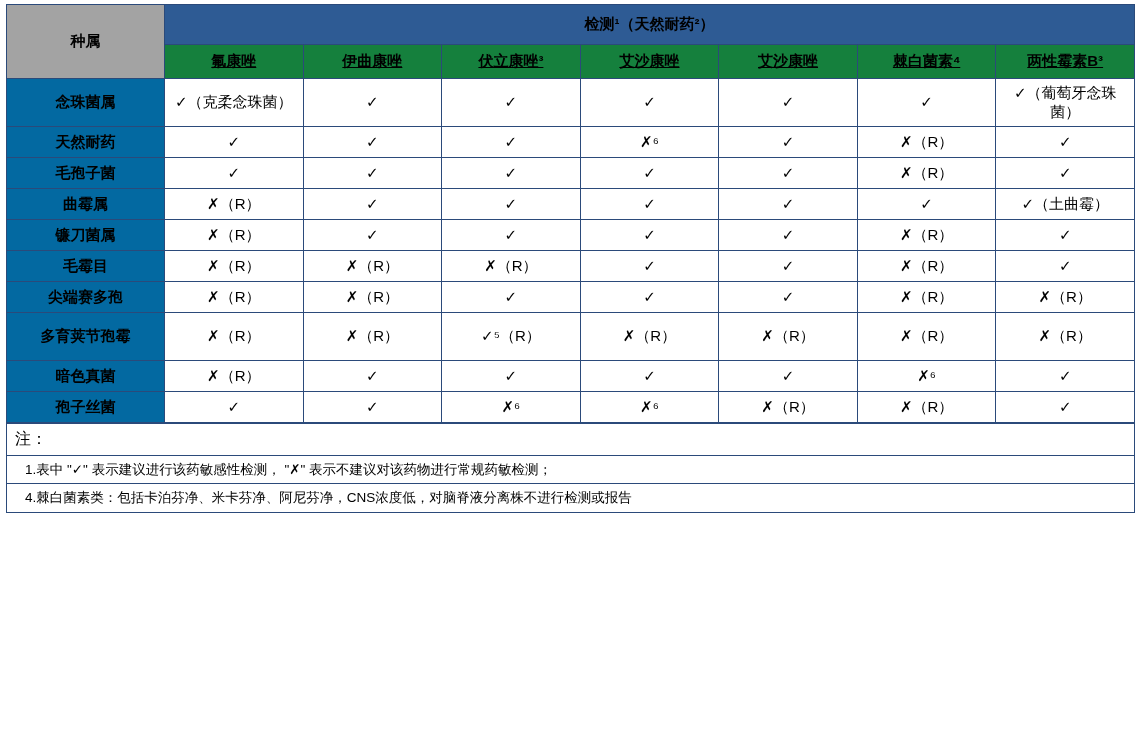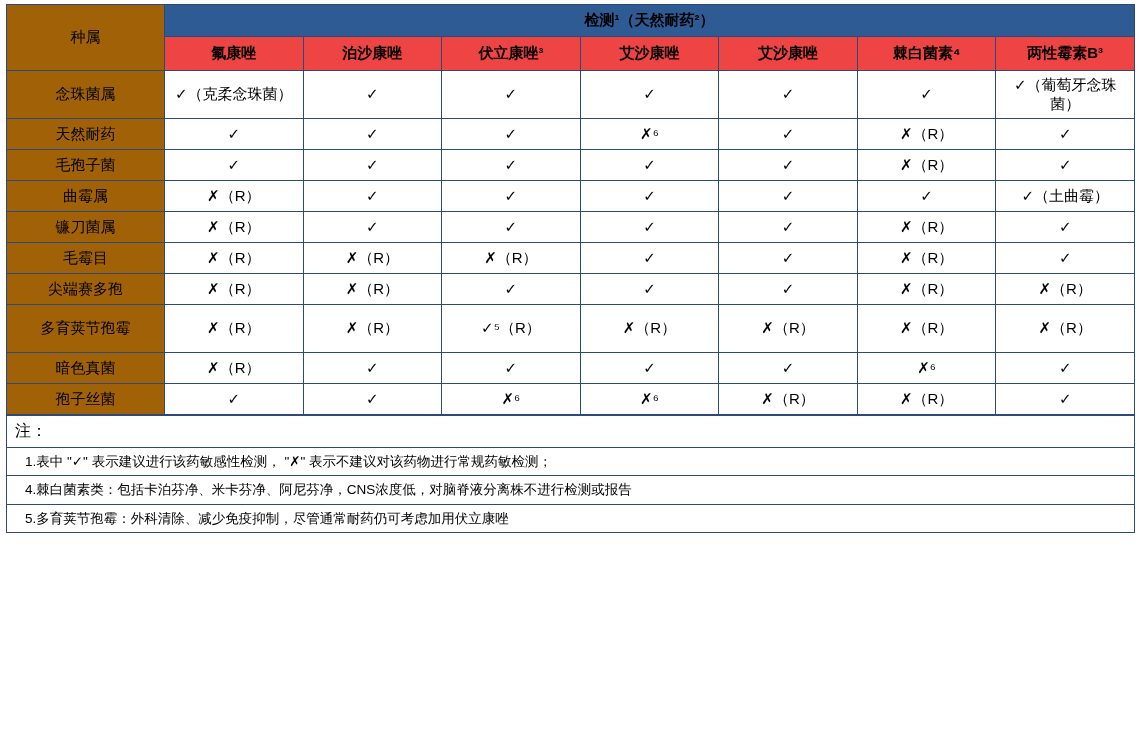--- a/index.html
+++ b/index.html
@@ -29,40 +29,41 @@
     font-size: 15px;
     color: #000000;
     padding: 2px 3px;
     line-height: 1.25;
   }
   .hdr-main {
     background: #2e5b94;
     color: #ffffff;
     font-weight: bold;
     font-size: 17px;
-    height: 32px;
+    height: 40px;
   }
   .hdr-genus {
-    background: #a16207;
+    background: #a3a3a3;
     color: #ffffff;
-    font-weight: normal;
+    font-weight: bold;
     font-size: 18px;
     width: 158px;
   }
   .hdr-drug {
-    background: #ef4444;
+    background: #15803d;
     color: #000000;
     font-weight: bold;
     font-size: 15.5px;
     height: 34px;
+    text-decoration: underline;
   }
   .rowlabel {
-    font-weight: normal;
+    font-weight: bold;
     font-size: 16px;
-    background: #a16207;
+    background: #0369a1;
     color: #000000;
   }
   td.cell { height: 31px; font-size: 16px; }
   td.cell.tall { height: 48px; }
 
   .notes {
     width: 1129px;
     border: 1px solid #2b4a7a;
     border-top: none;
     border-collapse: collapse;
@@ -91,21 +92,21 @@
 <div id="page">
 
   <table class="matrix">
     <thead>
       <tr>
         <th class="hdr-genus" rowspan="2">种属</th>
         <th class="hdr-main" colspan="7">检测¹（天然耐药²）</th>
       </tr>
       <tr>
         <th class="hdr-drug">氟康唑</th>
-        <th class="hdr-drug">泊沙康唑</th>
+        <th class="hdr-drug">伊曲康唑</th>
         <th class="hdr-drug">伏立康唑³</th>
         <th class="hdr-drug">艾沙康唑</th>
         <th class="hdr-drug">艾沙康唑</th>
         <th class="hdr-drug">棘白菌素⁴</th>
         <th class="hdr-drug">两性霉素B³</th>
       </tr>
     </thead>
     <tbody>
 
       <tr>
@@ -225,19 +226,16 @@
     <tbody>
       <tr>
         <td class="head">注：</td>
       </tr>
       <tr>
         <td class="indent">1.表中 "✓" 表示建议进行该药敏感性检测， "✗" 表示不建议对该药物进行常规药敏检测；</td>
       </tr>
       <tr>
         <td class="indent">4.棘白菌素类：包括卡泊芬净、米卡芬净、阿尼芬净，CNS浓度低，对脑脊液分离株不进行检测或报告</td>
       </tr>
-      <tr>
-        <td class="indent">5.多育荚节孢霉：外科清除、减少免疫抑制，尽管通常耐药仍可考虑加用伏立康唑</td>
-      </tr>
     </tbody>
   </table>
 
 </div>
 
 </body></html>

